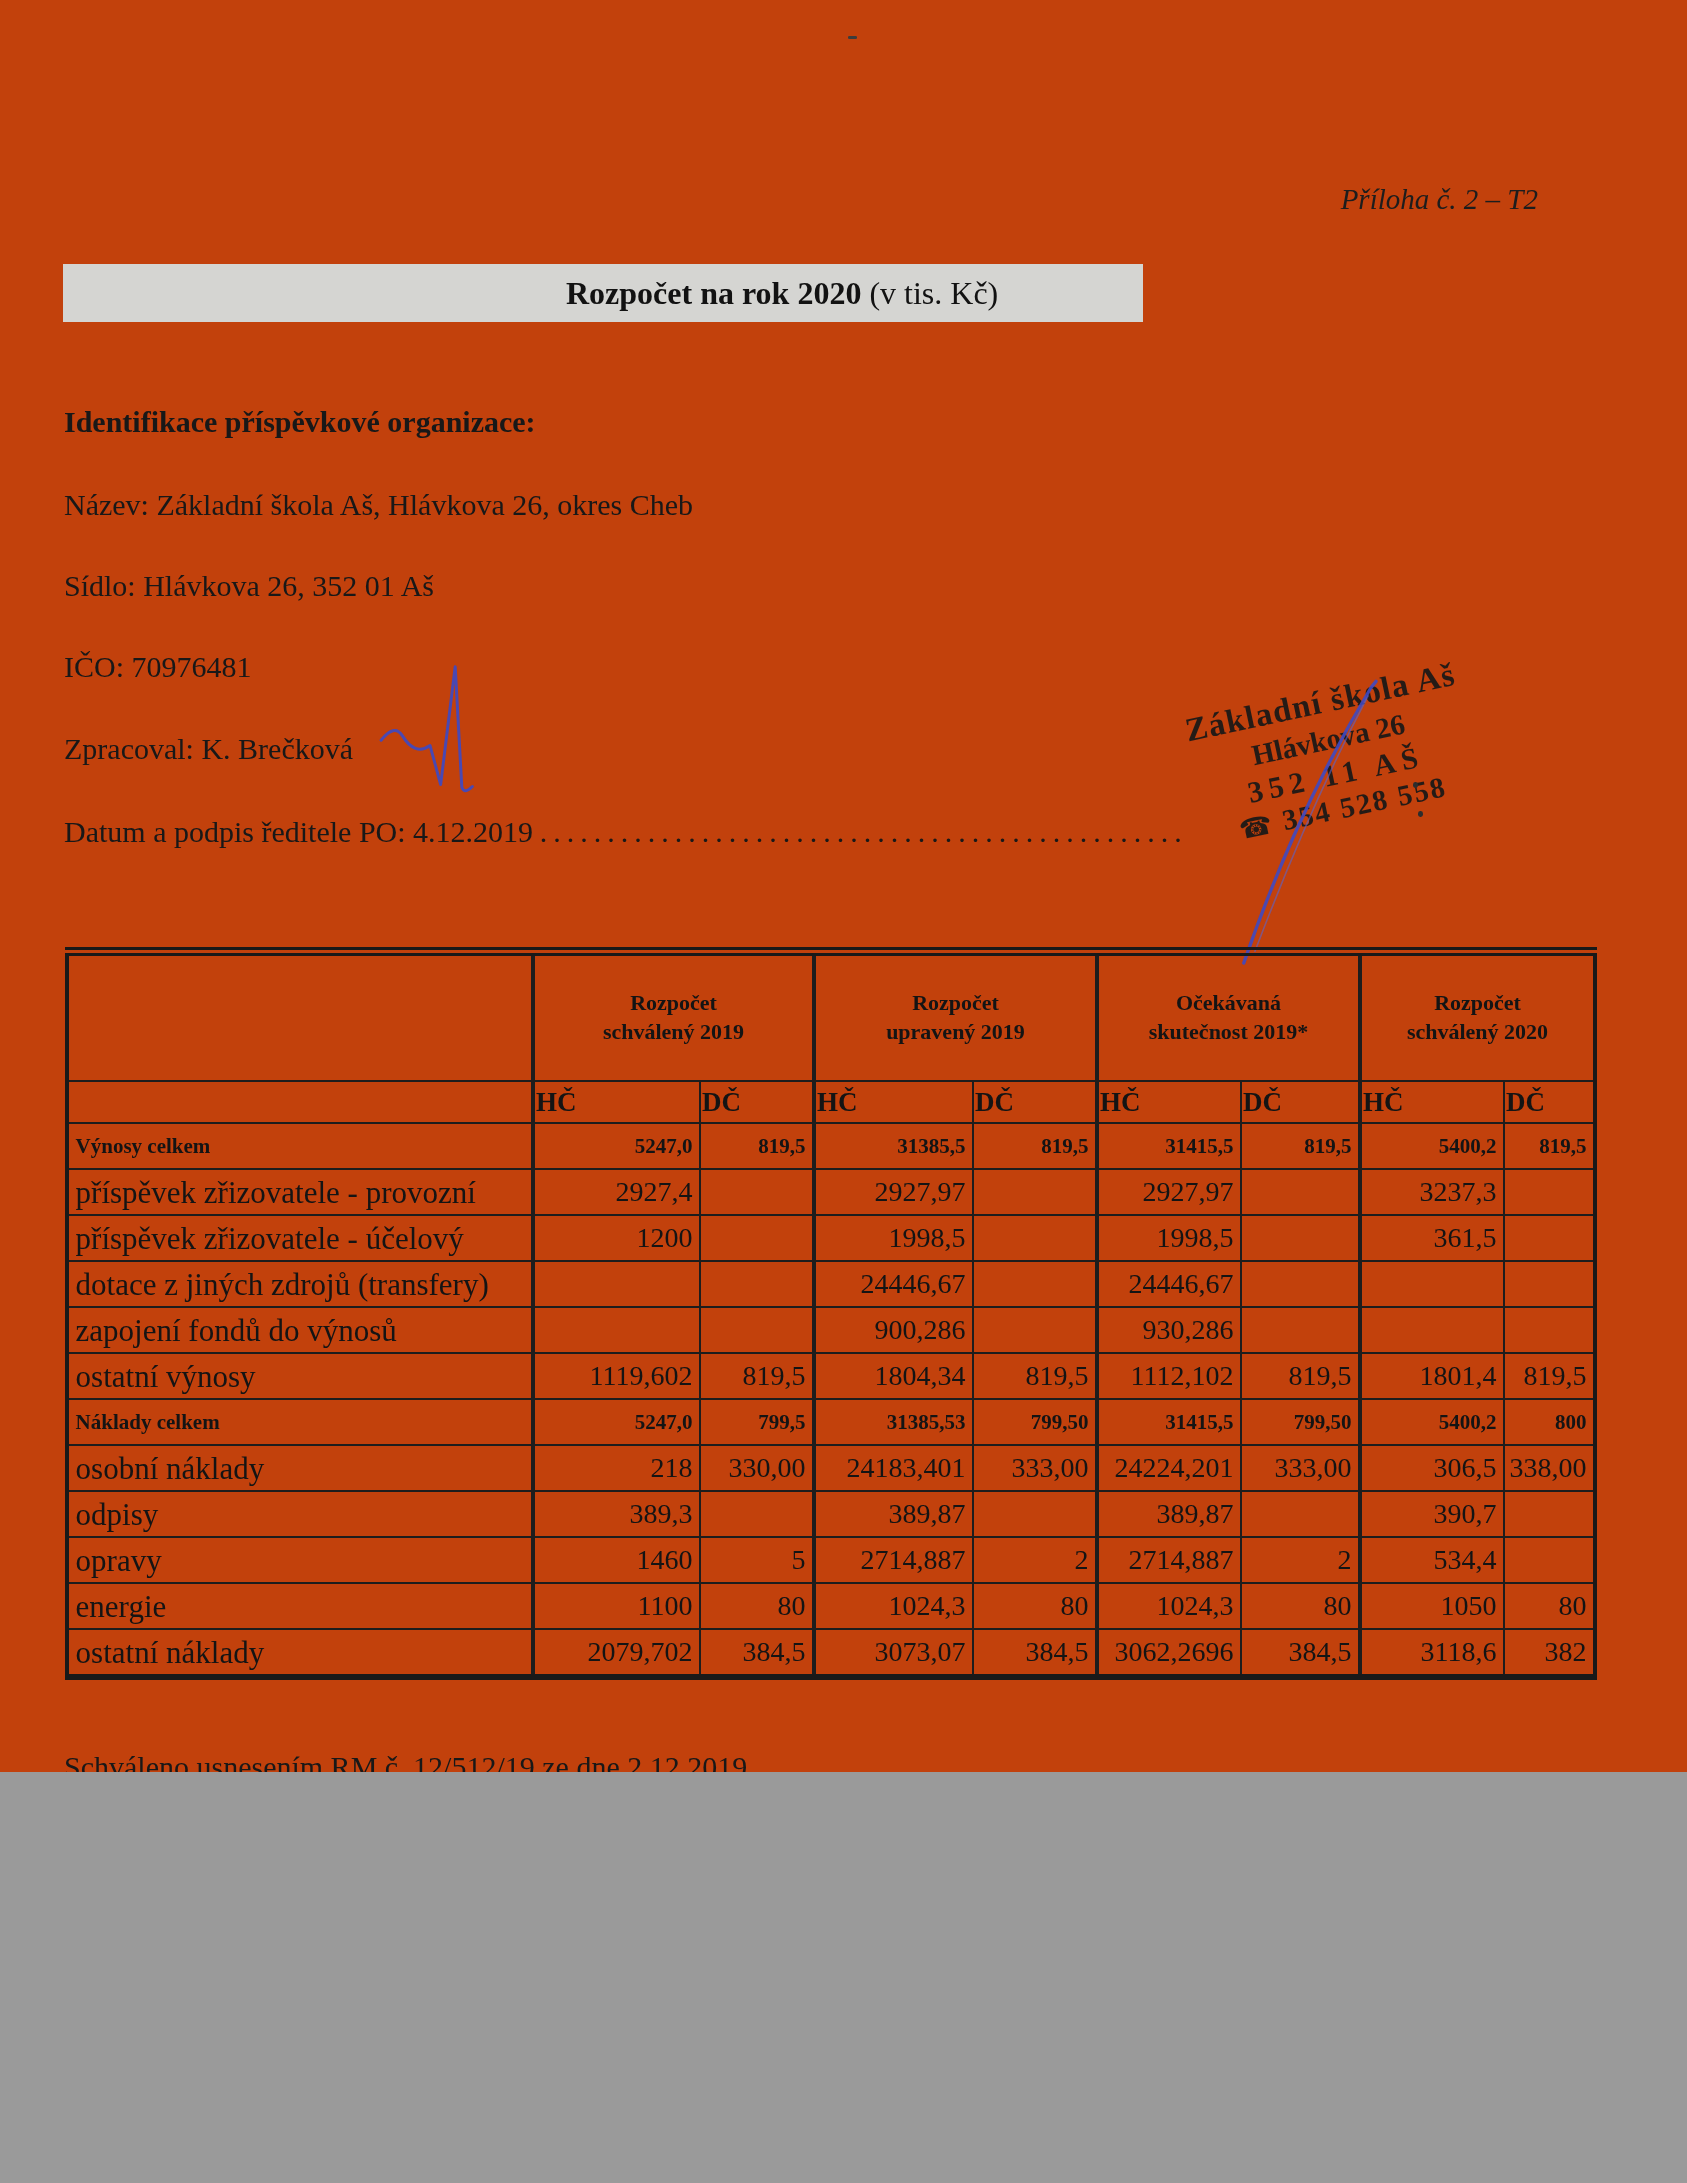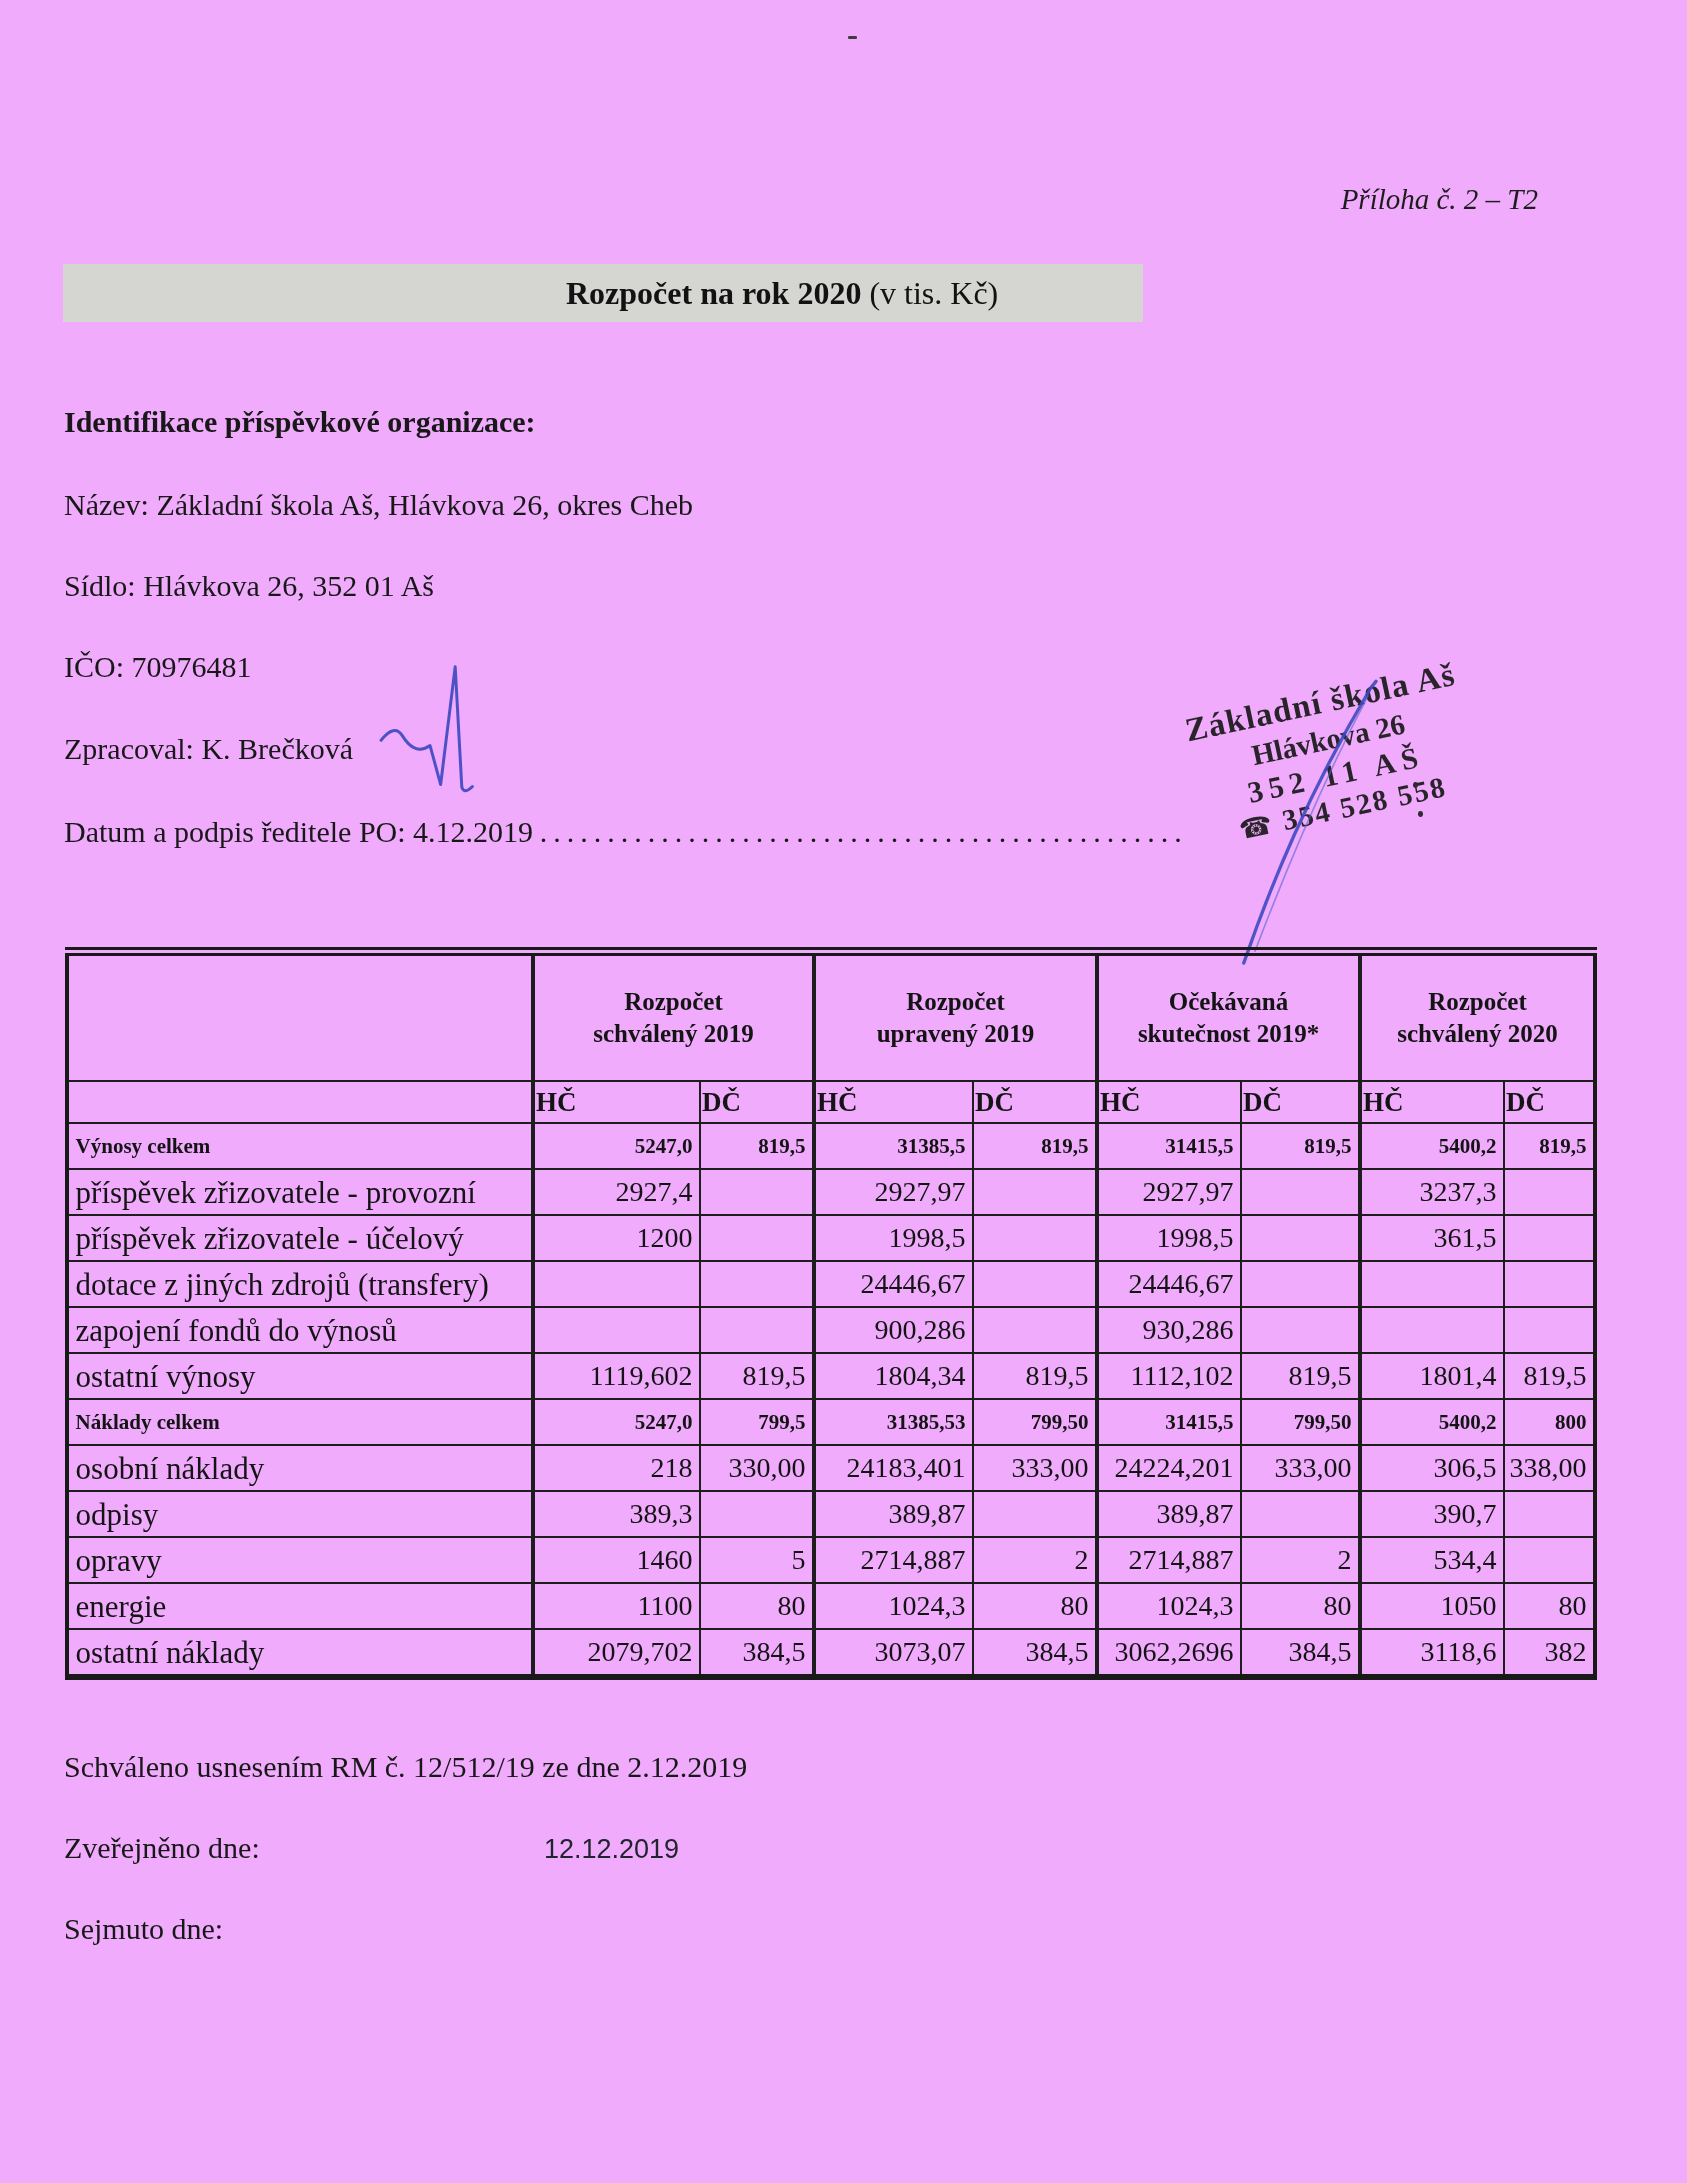--- a/index.html
+++ b/index.html
@@ -1,18 +1,18 @@
 <!DOCTYPE html>
 <html style="font-size:10.6px"><head>
 <meta charset="utf-8">
 <style>
   html,body{margin:0;padding:0;background:#9a9a9a;}
   #page{
-    position:relative;width:1687px;height:2183px;margin:0 auto;
-    background:#f0abfc;color:#171717;
+    position:relative;width:1687px;height:1772px;margin:0 auto;
+    background:#c2410c;color:#171717;
     font-family:"Liberation Serif","DejaVu Serif",serif;
     overflow:hidden;
   }
   .abs{position:absolute;white-space:nowrap;}
   .dash{position:absolute;left:848px;top:36px;width:9.3px;height:3.3px;background:#3c3c3c;border-radius:1.3px;}
   .priloha{left:1207px;top:183px;width:331px;text-align:right;font-style:italic;font-size:29px;color:#1d1d1d;}
   .title-bar{position:absolute;left:63px;top:264px;width:1080px;height:58px;background:#d5d5d2;}
   .title-text{left:566px;top:264px;height:58px;line-height:58px;font-size:32px;color:#121212;}
   .title-text .tb{font-weight:bold;}
   .bodyline{font-size:30px;color:#181818;}
@@ -35,21 +35,21 @@
   .stamp .phone{font-family:"DejaVu Sans",sans-serif;font-size:26.5px;}
   .stamp-dot{position:absolute;width:4.6px;height:6px;background:#2d2d2d;border-radius:45%;}
   .ink{position:absolute;left:0;top:0;width:1687px;height:2183px;pointer-events:none;}
   table.budget{
     position:absolute;left:65px;top:947px;width:1530px;
     border-collapse:collapse;table-layout:fixed;
     border:4px solid #191919;border-top:9.3px double #191919;border-bottom:6.6px solid #191919;
     font-size:28px;color:#141414;
   }
   table.budget th,table.budget td{border:2px solid #1d1d1d;overflow:hidden;}
-  table.budget thead tr.hrow1 th{height:122px;font-size:25px;font-weight:bold;text-align:center;vertical-align:middle;line-height:1.3;}
+  table.budget thead tr.hrow1 th{height:122px;font-size:22px;font-weight:bold;text-align:center;vertical-align:middle;line-height:1.3;}
   table.budget thead tr.hrow2 th{height:38px;font-size:27px;font-weight:bold;text-align:left;vertical-align:middle;}
   table.budget tbody td{height:42px;vertical-align:middle;line-height:1;}
   td.rowlabel{text-align:left;padding-left:6.6px;font-size:31px;}
   td.num{text-align:right;padding-right:6.6px;}
   .gs{border-left-width:4px !important;}
   tr.bold-row td{font-weight:bold;font-size:21px;}
   .approved{left:64px;top:1750px;}
   .pub-label{left:64px;top:1831px;}
   .pub-date{left:544px;top:1834px;font-family:"Liberation Sans","DejaVu Sans",sans-serif;font-size:27px;color:#20242c;}
   .rem-label{left:64px;top:1912px;}

